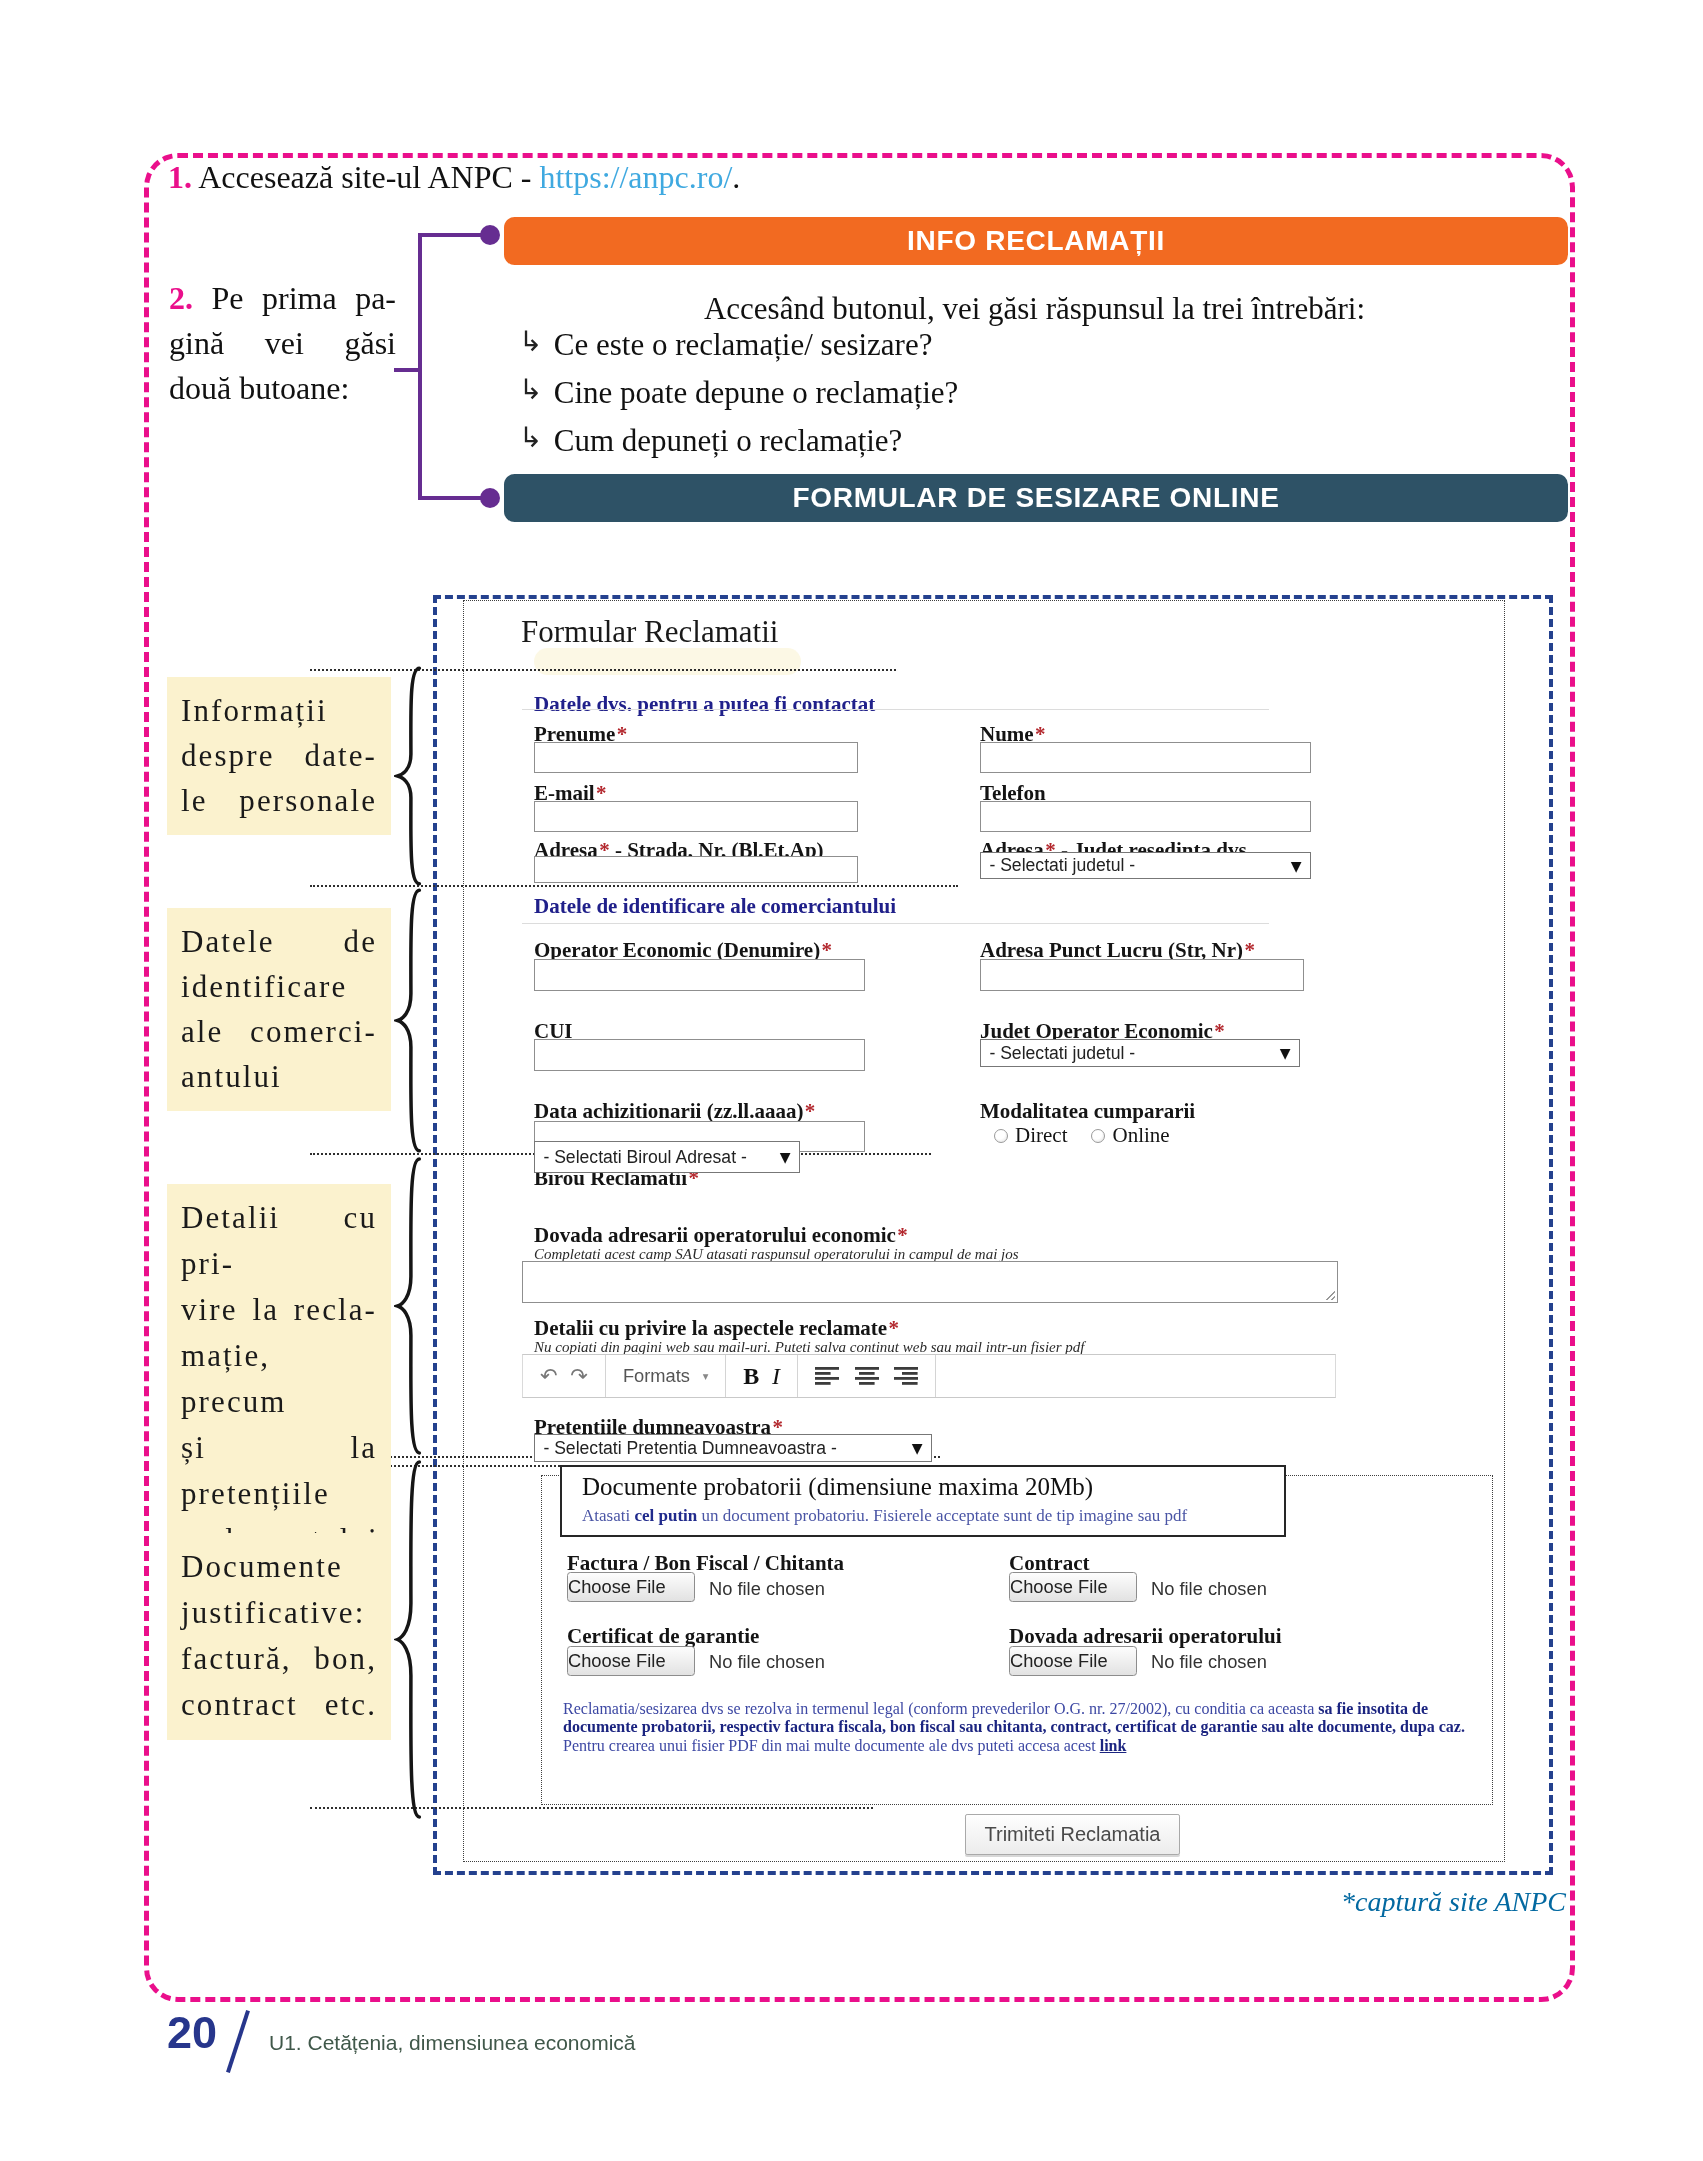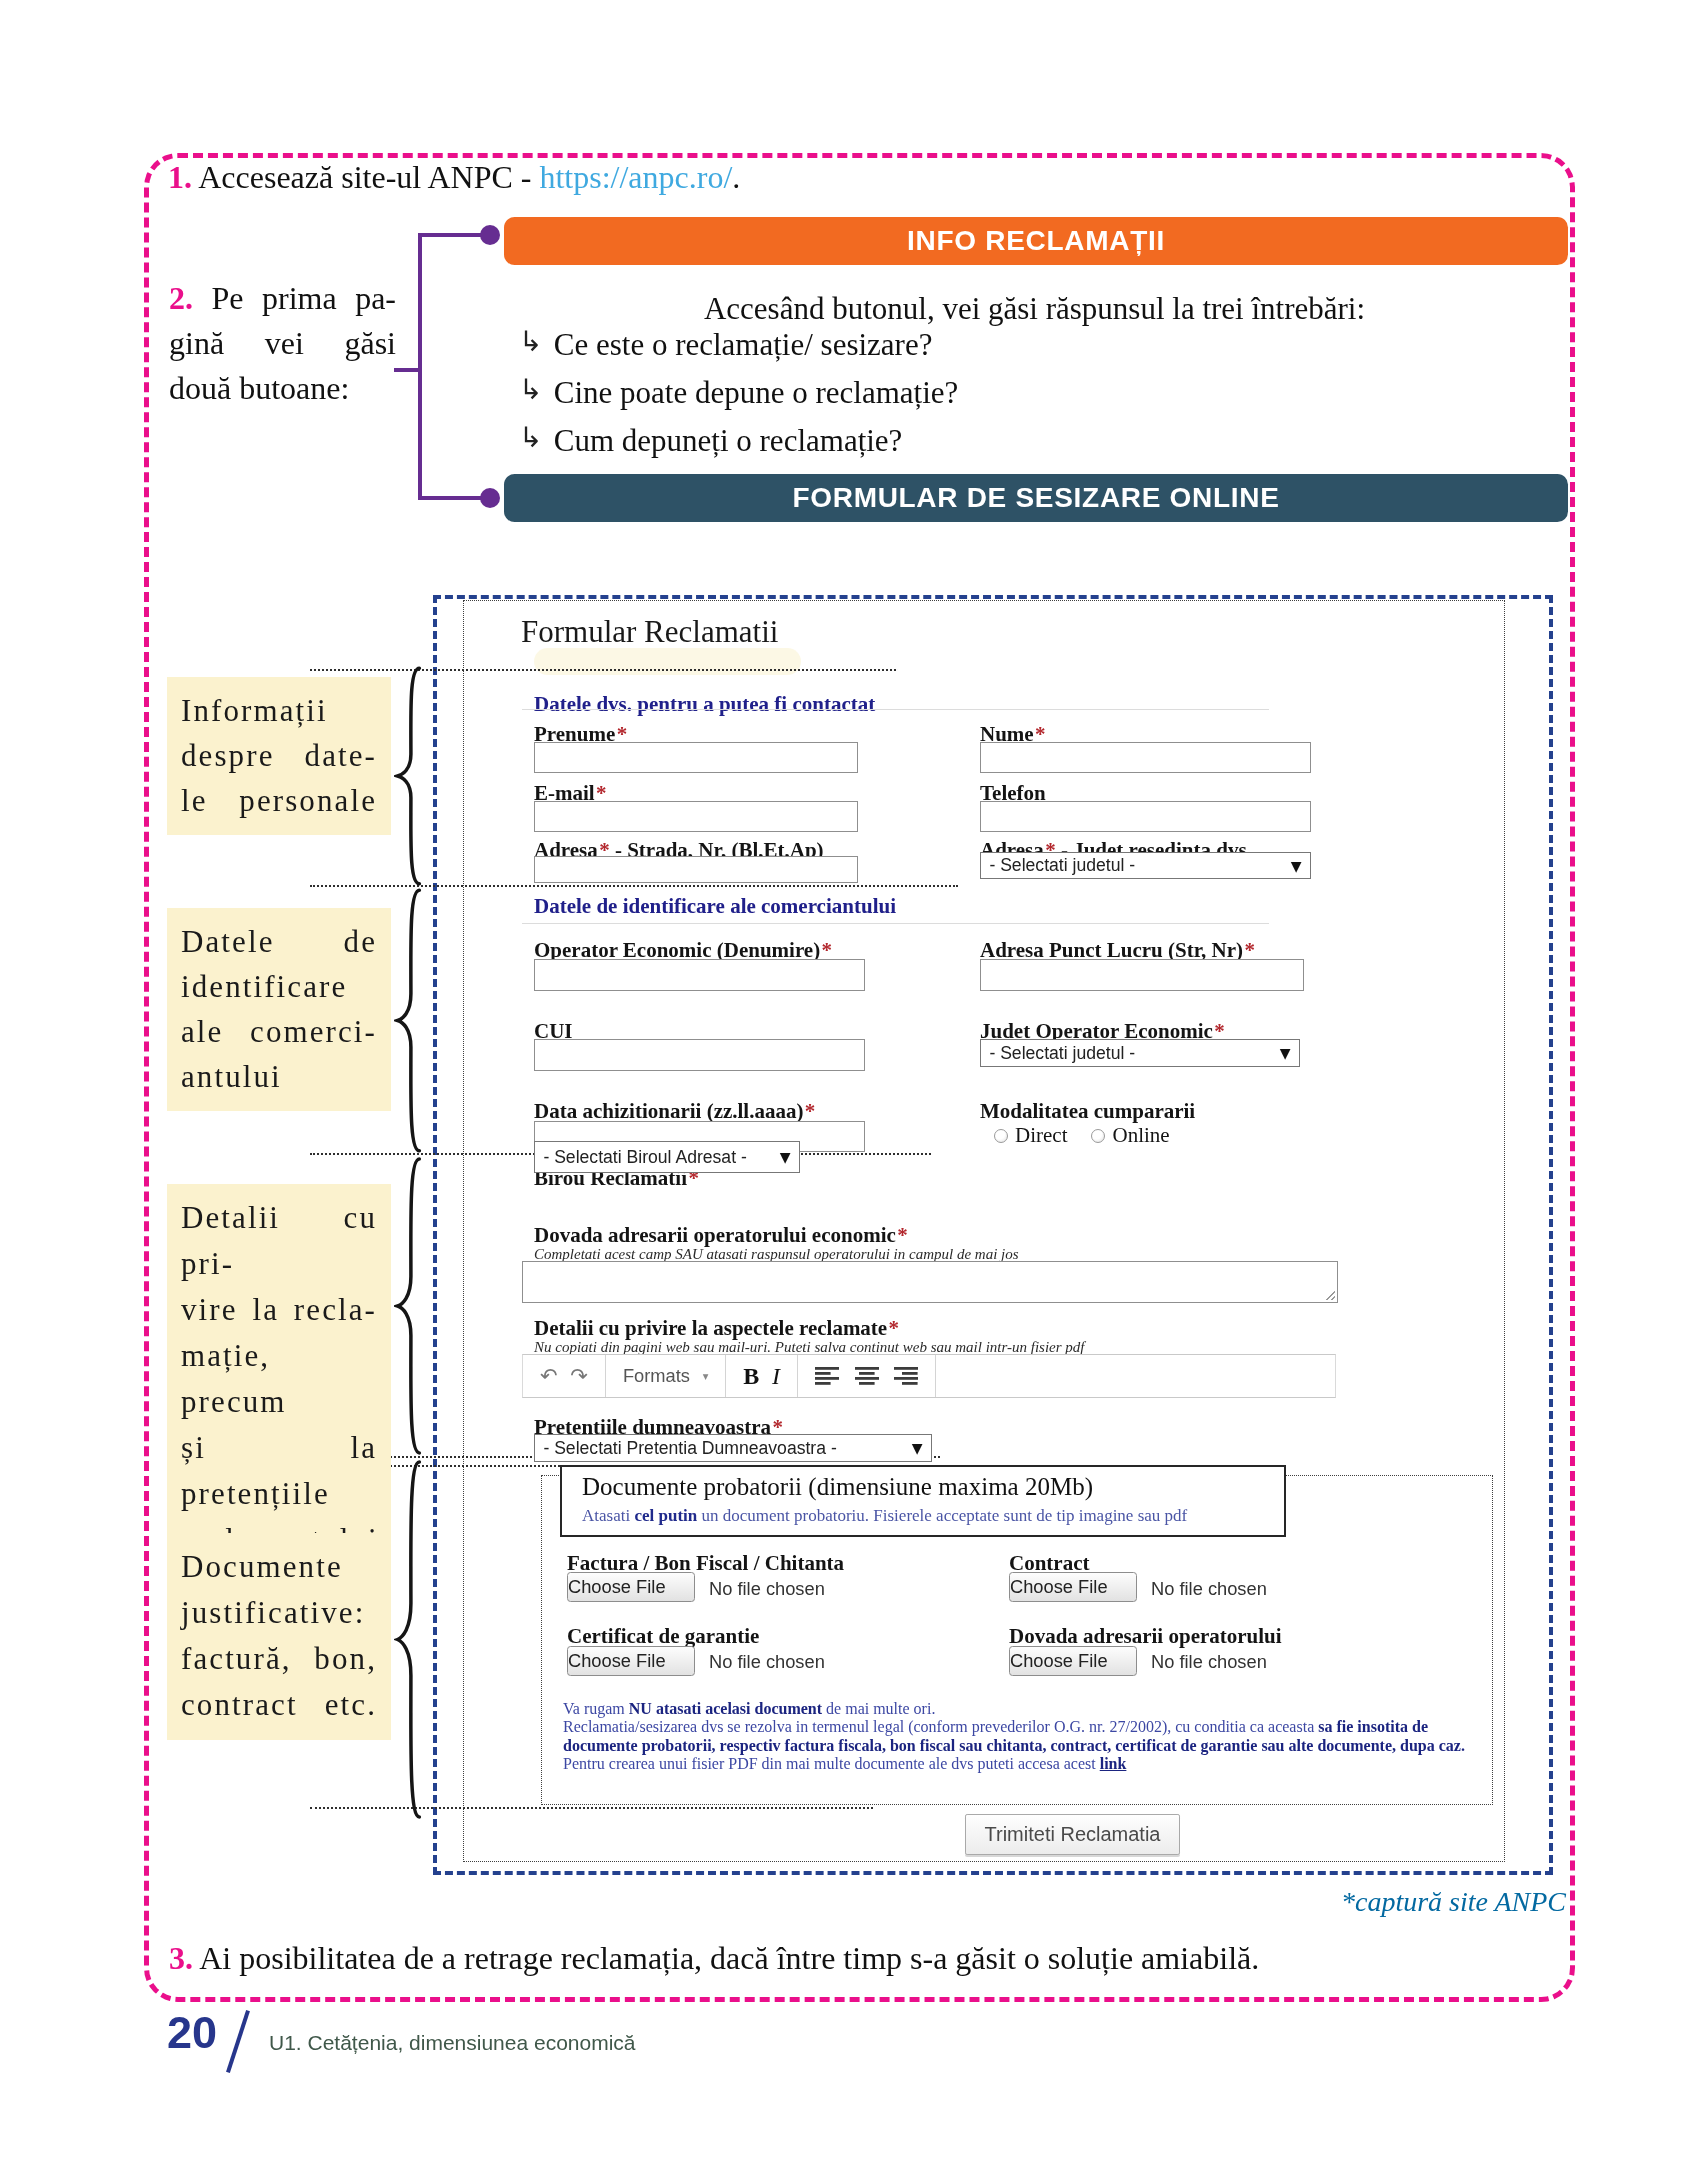--- a/index.html
+++ b/index.html
@@ -275,38 +275,32 @@
       <span>Choose File</span>
     </div>
   <div class="abs nofile" style="left:709px;top:1651px;">No file chosen</div>
   <div class="abs cfbtn" style="left:1009px;top:1646px;width:128px;height:30px;">
       <span>Choose File</span>
     </div>
   <div class="abs nofile" style="left:1151px;top:1651px;">No file chosen</div>
 
   <div class="abs warn" style="left:563px;top:1700px;width:909px;">
     <div>
-      <span>Va rugam </span><b>NU atasati acelasi document</b><span> de mai multe ori.</span>
-    </div>
-    <div>
       <span>Reclamatia/sesizarea dvs se rezolva in termenul legal (conform prevederilor O.G. nr. 27/2002), cu conditia ca aceasta </span><b>sa fie insotita de documente probatorii, respectiv factura fiscala, bon fiscal sau chitanta, contract, certificat de garantie sau alte documente, dupa caz.</b>
     </div>
     <div>
       <span>Pentru crearea unui fisier PDF din mai multe documente ale dvs puteti accesa acest </span><b style="text-decoration:underline;">link</b>
     </div>
   </div>
 
   <div class="abs submitbtn" style="left:965px;top:1814px;width:215px;height:41px;">
     <span>Trimiteti Reclamatia</span>
   </div>
 
   <div class="abs nw" style="left:1214px;top:1886px;width:352px;text-align:right;font-style:italic;font-size:28px;color:#0369a1;">*captură site ANPC</div>
 
-  <div class="abs nw" style="left:169px;top:1940px;font-size:32px;">
-    <span class="stepnum">3.</span><span> Ai posibilitatea de a retrage reclamația, dacă între timp s-a găsit o soluție amiabilă.</span>
-  </div>
 
   <div class="abs" style="left:167px;top:2007px;font-family:'Liberation Sans',sans-serif;font-weight:bold;font-size:45px;color:#27368c;">20</div>
   <div class="abs" style="left:236px;top:2009px;width:3.5px;height:65px;background:#27368c;transform:rotate(18deg);"></div>
   <div class="abs nw" style="left:269px;top:2031px;font-family:'Liberation Sans',sans-serif;font-size:21px;color:#40584a;">U1. Cetățenia, dimensiunea economică</div>
 
 </div>
 
 
 </body></html>

